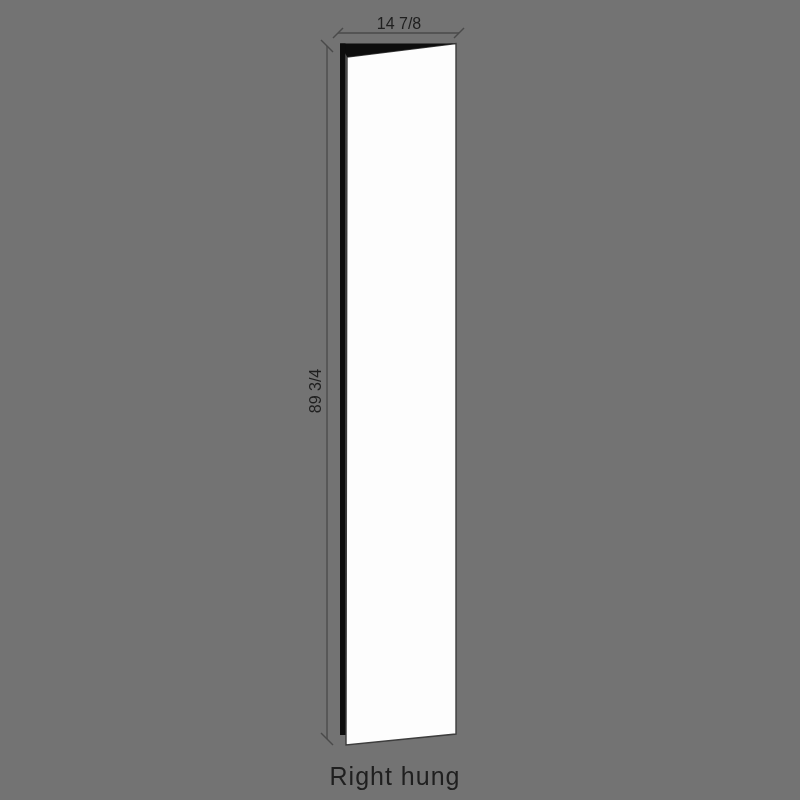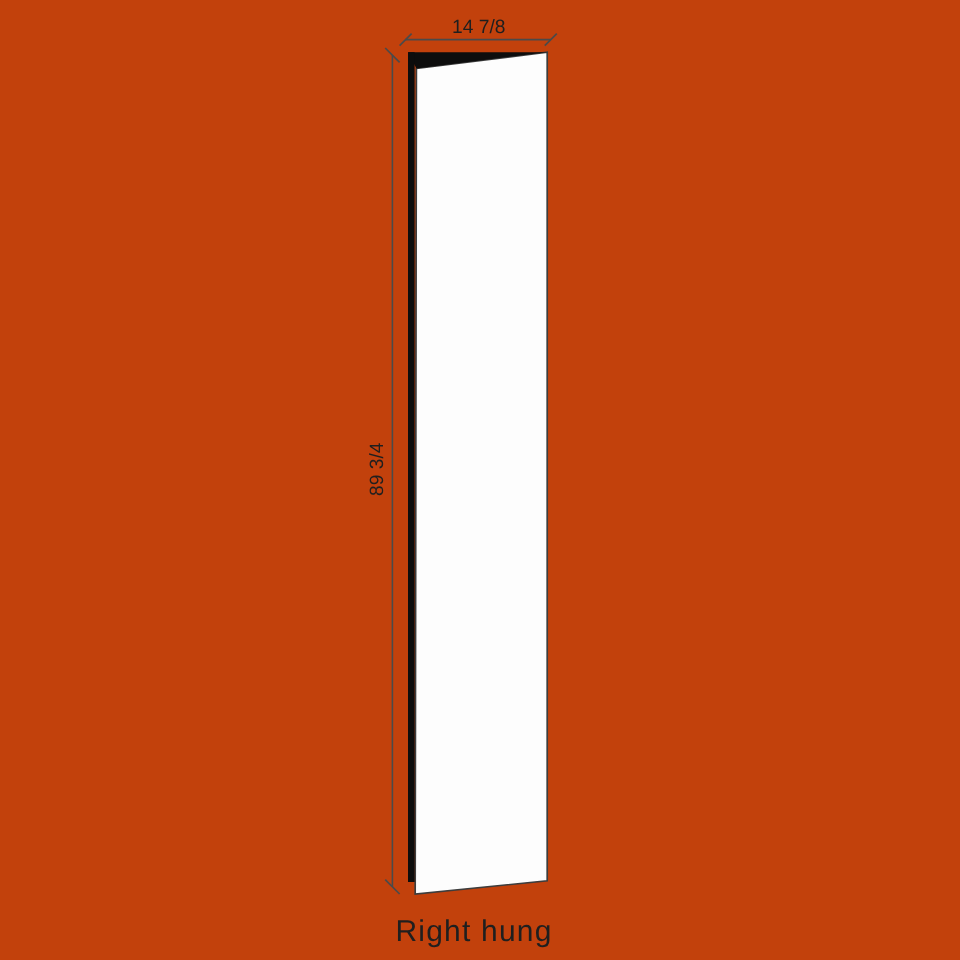--- a/index.html
+++ b/index.html
@@ -22,21 +22,21 @@
   }
   .caption {
     font-family: "Liberation Sans", sans-serif;
     font-size: 25px;
     letter-spacing: 1px;
   }
 </style>
 </head>
 <body style="background: rgb(245, 245, 245);">
 
-<div class="canvas" style="background: #c2410c;">
+<div class="canvas" style="background: #737373;">
   <svg width="800" height="800" viewBox="0 0 800 800">
 
     <polygon points="347,57 456,43.5 456,734 346,745" stroke-width="1.4" stroke-linejoin="miter" fill="#fdfdfd" stroke="#3d3d3d"></polygon>
 
     <polygon points="340,43.5 456,43.5 347,57" fill="#0d0d0d"></polygon>
 
     <rect x="340" y="43.5" width="5.5" height="691.5" fill="#0d0d0d"></rect>
 
     <g>
       <line x1="338" y1="33" x2="459" y2="33" stroke-width="1.3" stroke="#4a4a4a"></line>

